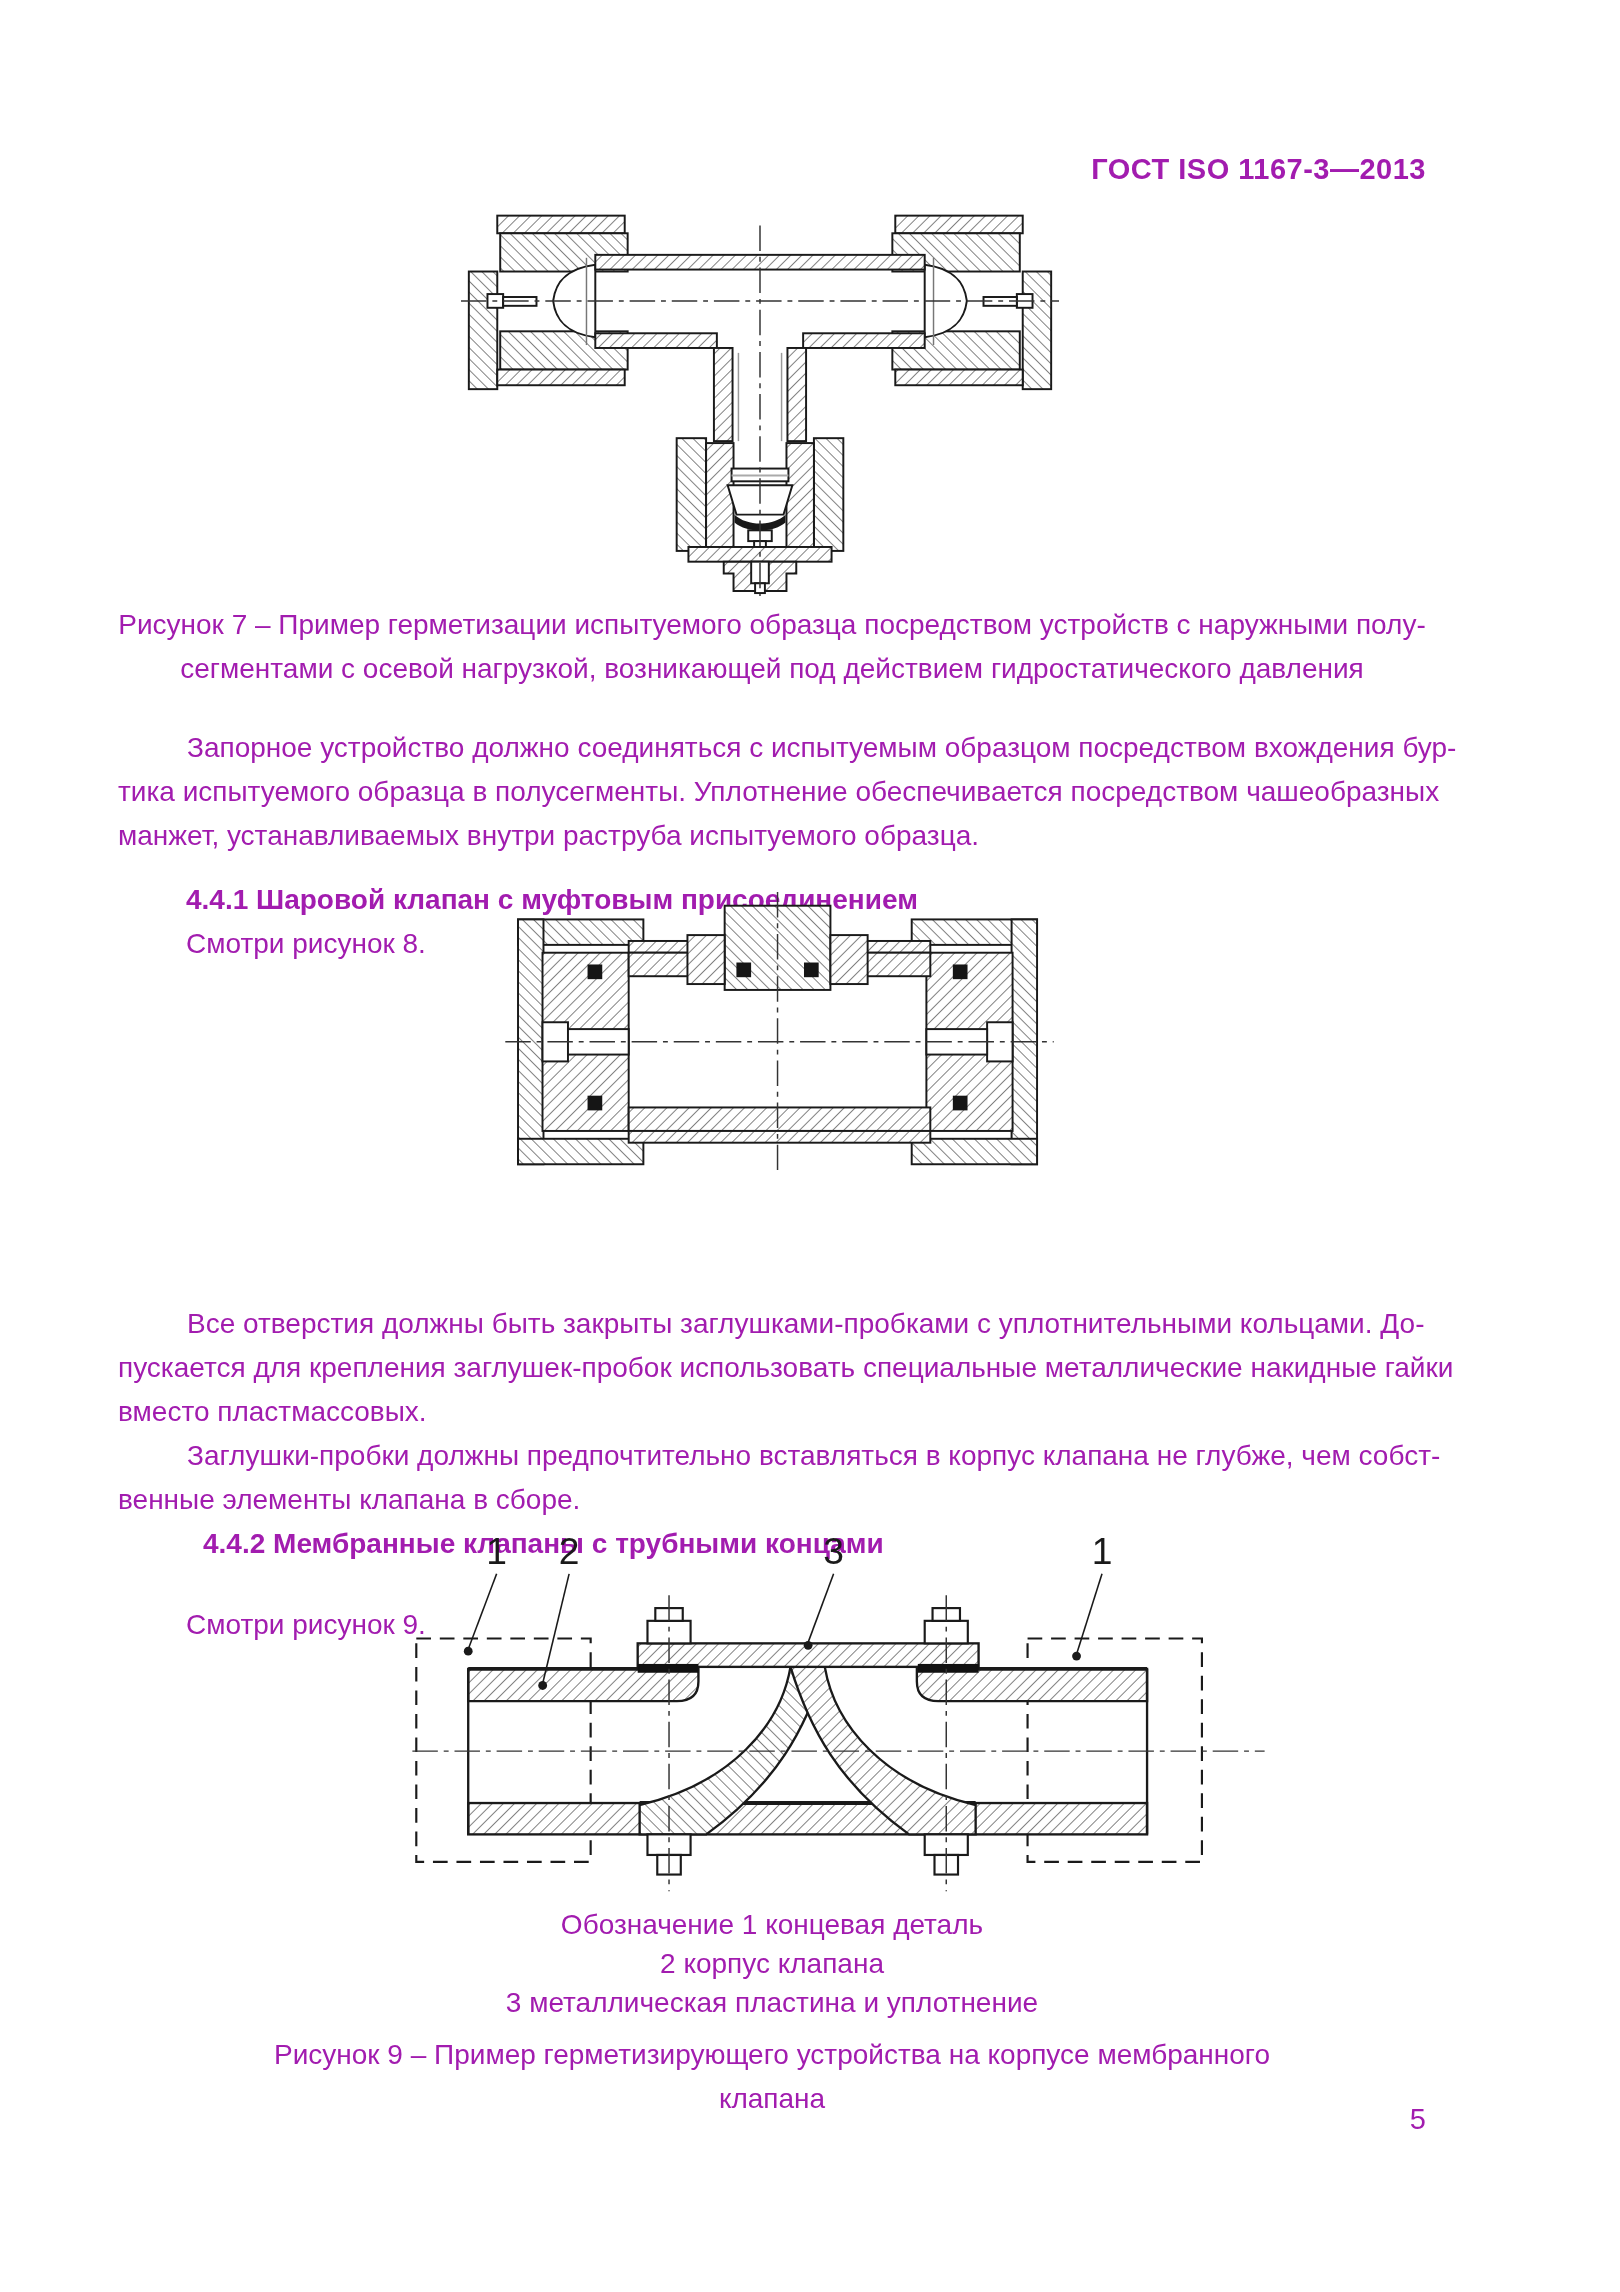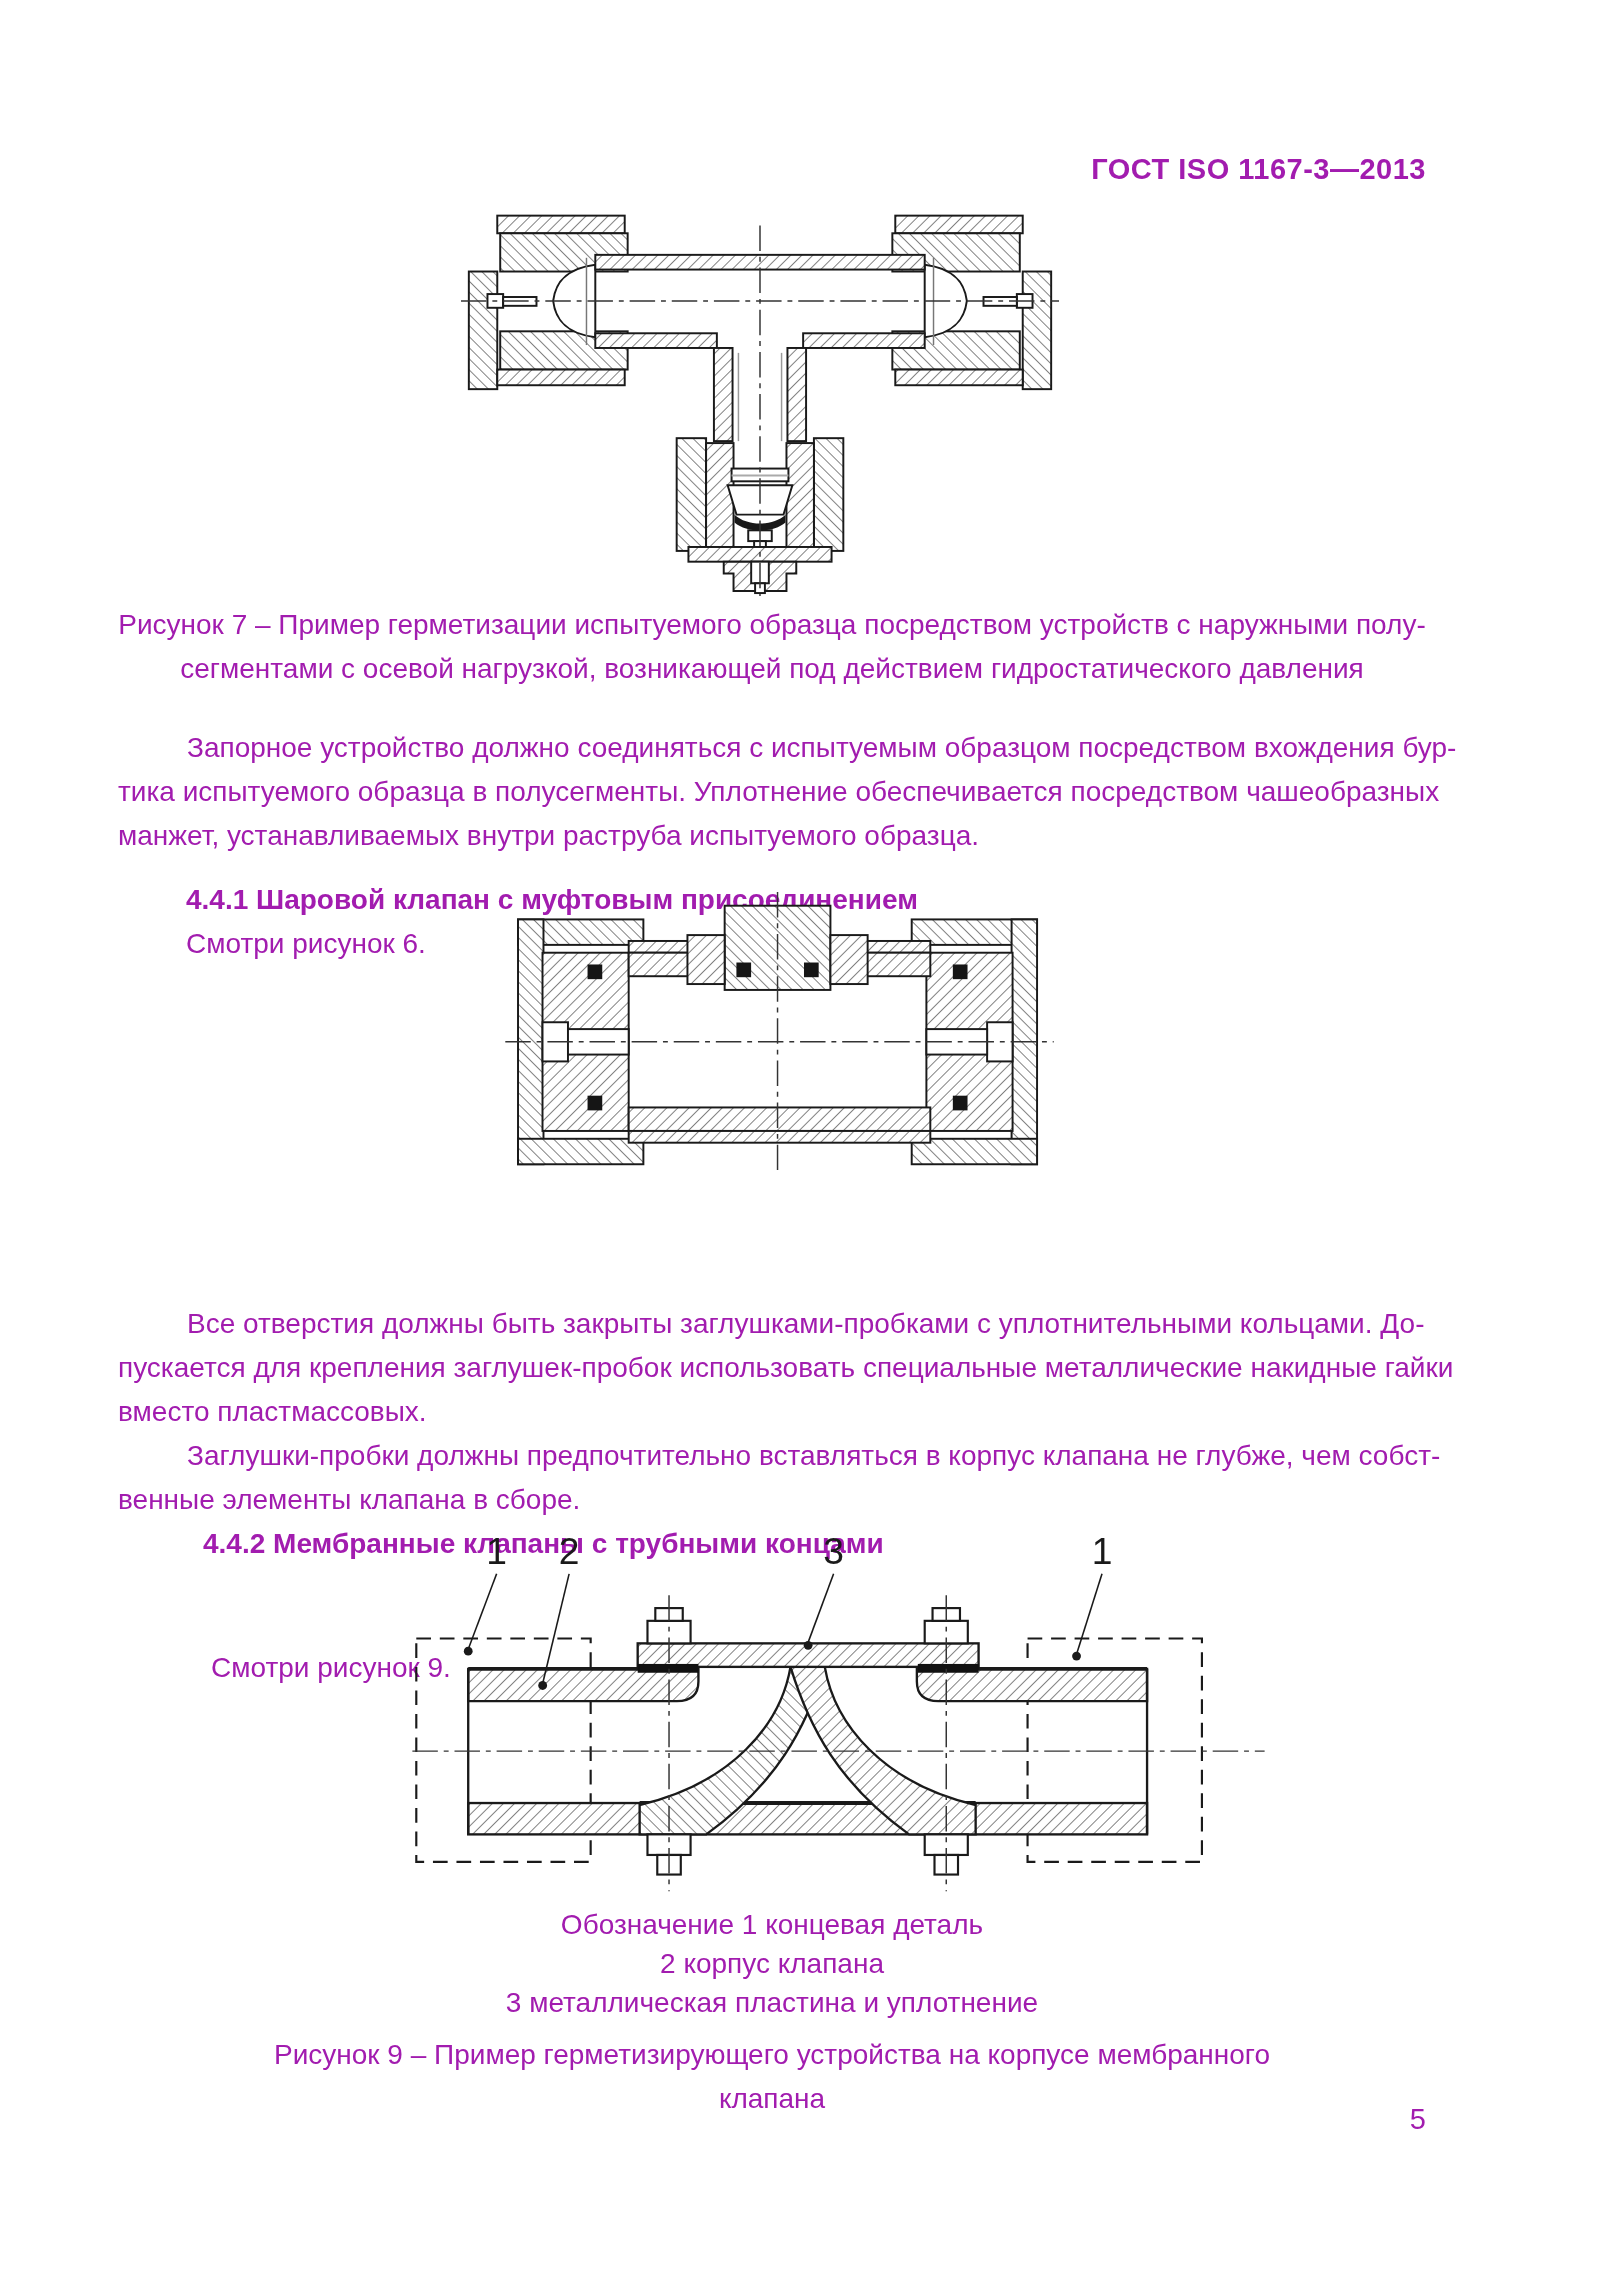--- a/index.html
+++ b/index.html
@@ -118,21 +118,21 @@
     <g stroke="#333" stroke-width="1.5" stroke-dasharray="26 6 5 6">
       <line x1="0" y1="107" x2="610" y2="107"></line>
       <line x1="305" y1="30" x2="305" y2="408"></line>
     </g>
   </svg>
 
   <div class="abs caption" style="top:603px;">Рисунок 7 – Пример герметизации испытуемого образца посредством устройств с наружными полу-<br>сегментами с осевой нагрузкой, возникающей под действием гидростатического давления</div>
 
   <div class="abs para indent" style="top:684px;margin-top:42px;">Запорное устройство должно соединяться с испытуемым образцом посредством вхождения бур-<br>тика испытуемого образца в полусегменты. Уплотнение обеспечивается посредством чашеобразных<br>манжет, устанавливаемых внутри раструба испытуемого образца.</div>
   <div class="abs heading" style="top:878px;">4.4.1 Шаровой клапан с муфтовым присоединением</div>
-  <div class="abs plain-line" style="top:922px;">Смотри рисунок 6.</div>
+  <div class="abs plain-line" style="top:922px;">Смотри рисунок 8.</div>
 
   <svg class="abs" style="left:505px;top:892px;" width="549" height="284" viewBox="0 0 560 290">
     <g stroke="#1a1a1a" stroke-width="2">
       <rect x="13" y="28" width="128" height="26" fill="url(#hB)"></rect>
       <rect x="13" y="28" width="26" height="250" fill="url(#hB)"></rect>
       <rect x="13" y="252" width="128" height="26" fill="url(#hB)"></rect>
     </g>
     <g stroke="#1a1a1a" stroke-width="2">
       <rect x="415" y="28" width="128" height="26" fill="url(#hB)"></rect>
       <rect x="517" y="28" width="26" height="250" fill="url(#hB)"></rect>
@@ -166,21 +166,21 @@
     <g stroke="#333" stroke-width="1.5" stroke-dasharray="26 6 5 6">
       <line x1="0" y1="153" x2="560" y2="153"></line>
       <line x1="278" y1="0" x2="278" y2="290"></line>
     </g>
   </svg>
 
 
   <div class="abs para indent" style="top:1302px;">Все отверстия должны быть закрыты заглушками-пробками с уплотнительными кольцами. До-<br>пускается для крепления заглушек-пробок использовать специальные металлические накидные гайки<br>вместо пластмассовых.</div>
   <div class="abs para indent" style="top:1434px;">Заглушки-пробки должны предпочтительно вставляться в корпус клапана не глубже, чем собст-<br>венные элементы клапана в сборе.</div>
   <div class="abs heading" style="top:1522px;margin-left:17px;">4.4.2 Мембранные клапаны с трубными концами</div>
-  <div class="abs plain-line" style="top:1646px;margin-left:25px;">Смотри рисунок 9.</div>
+  <div class="abs plain-line" style="top:1603px;">Смотри рисунок 9.</div>
 
   <svg class="abs" style="left:412px;top:1517px;" width="853" height="384" viewBox="0 0 870 392">
     <g stroke="#1a1a1a" stroke-width="2.2" fill="none" stroke-dasharray="15 9">
       <rect x="4" y="124" width="178" height="228"></rect>
       <rect x="628" y="124" width="178" height="228"></rect>
     </g>
 
     <g stroke="#1a1a1a" stroke-width="2.4">
       <rect x="57" y="292" width="693" height="32" fill="url(#hA)"></rect>
       <path d="M57,155 H292 V168 Q292,188 270,188 H57 Z" fill="url(#hA)"></path>

